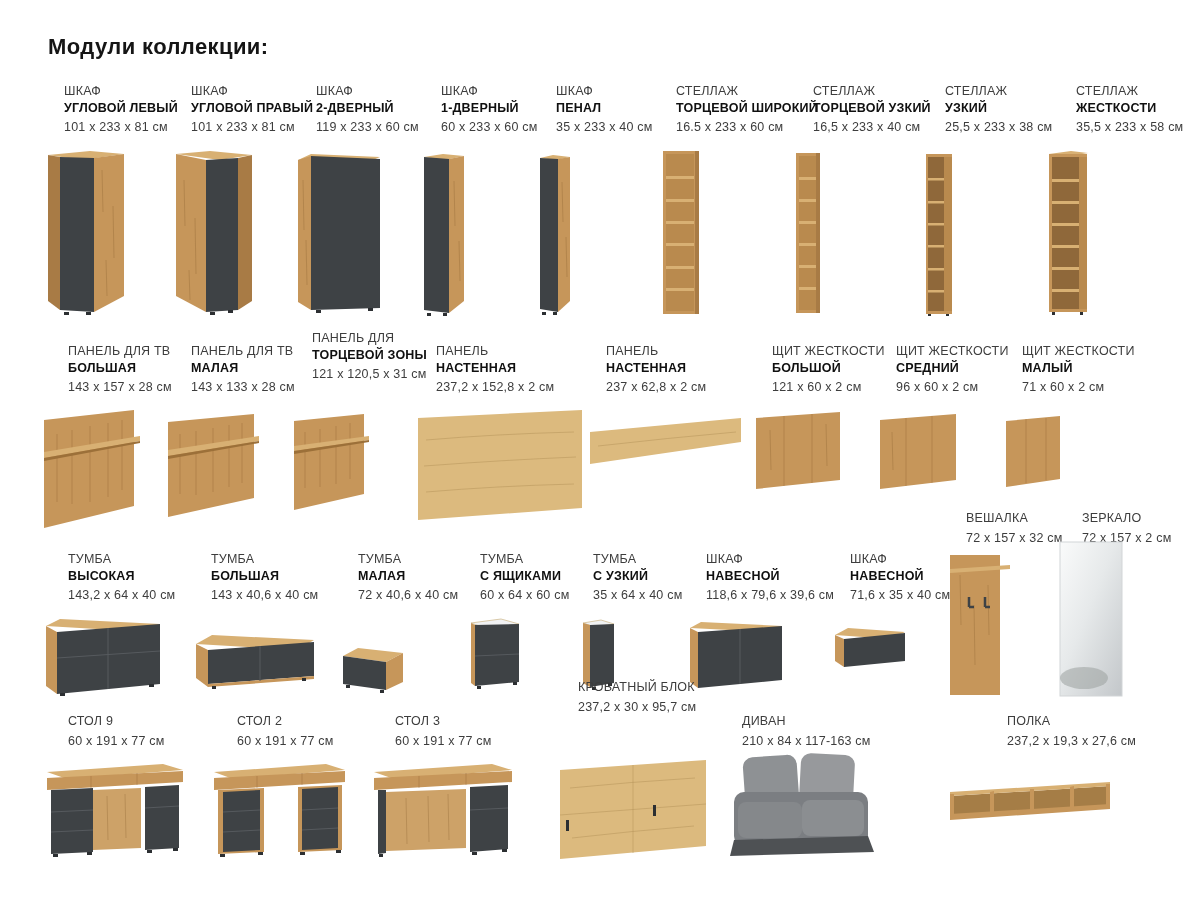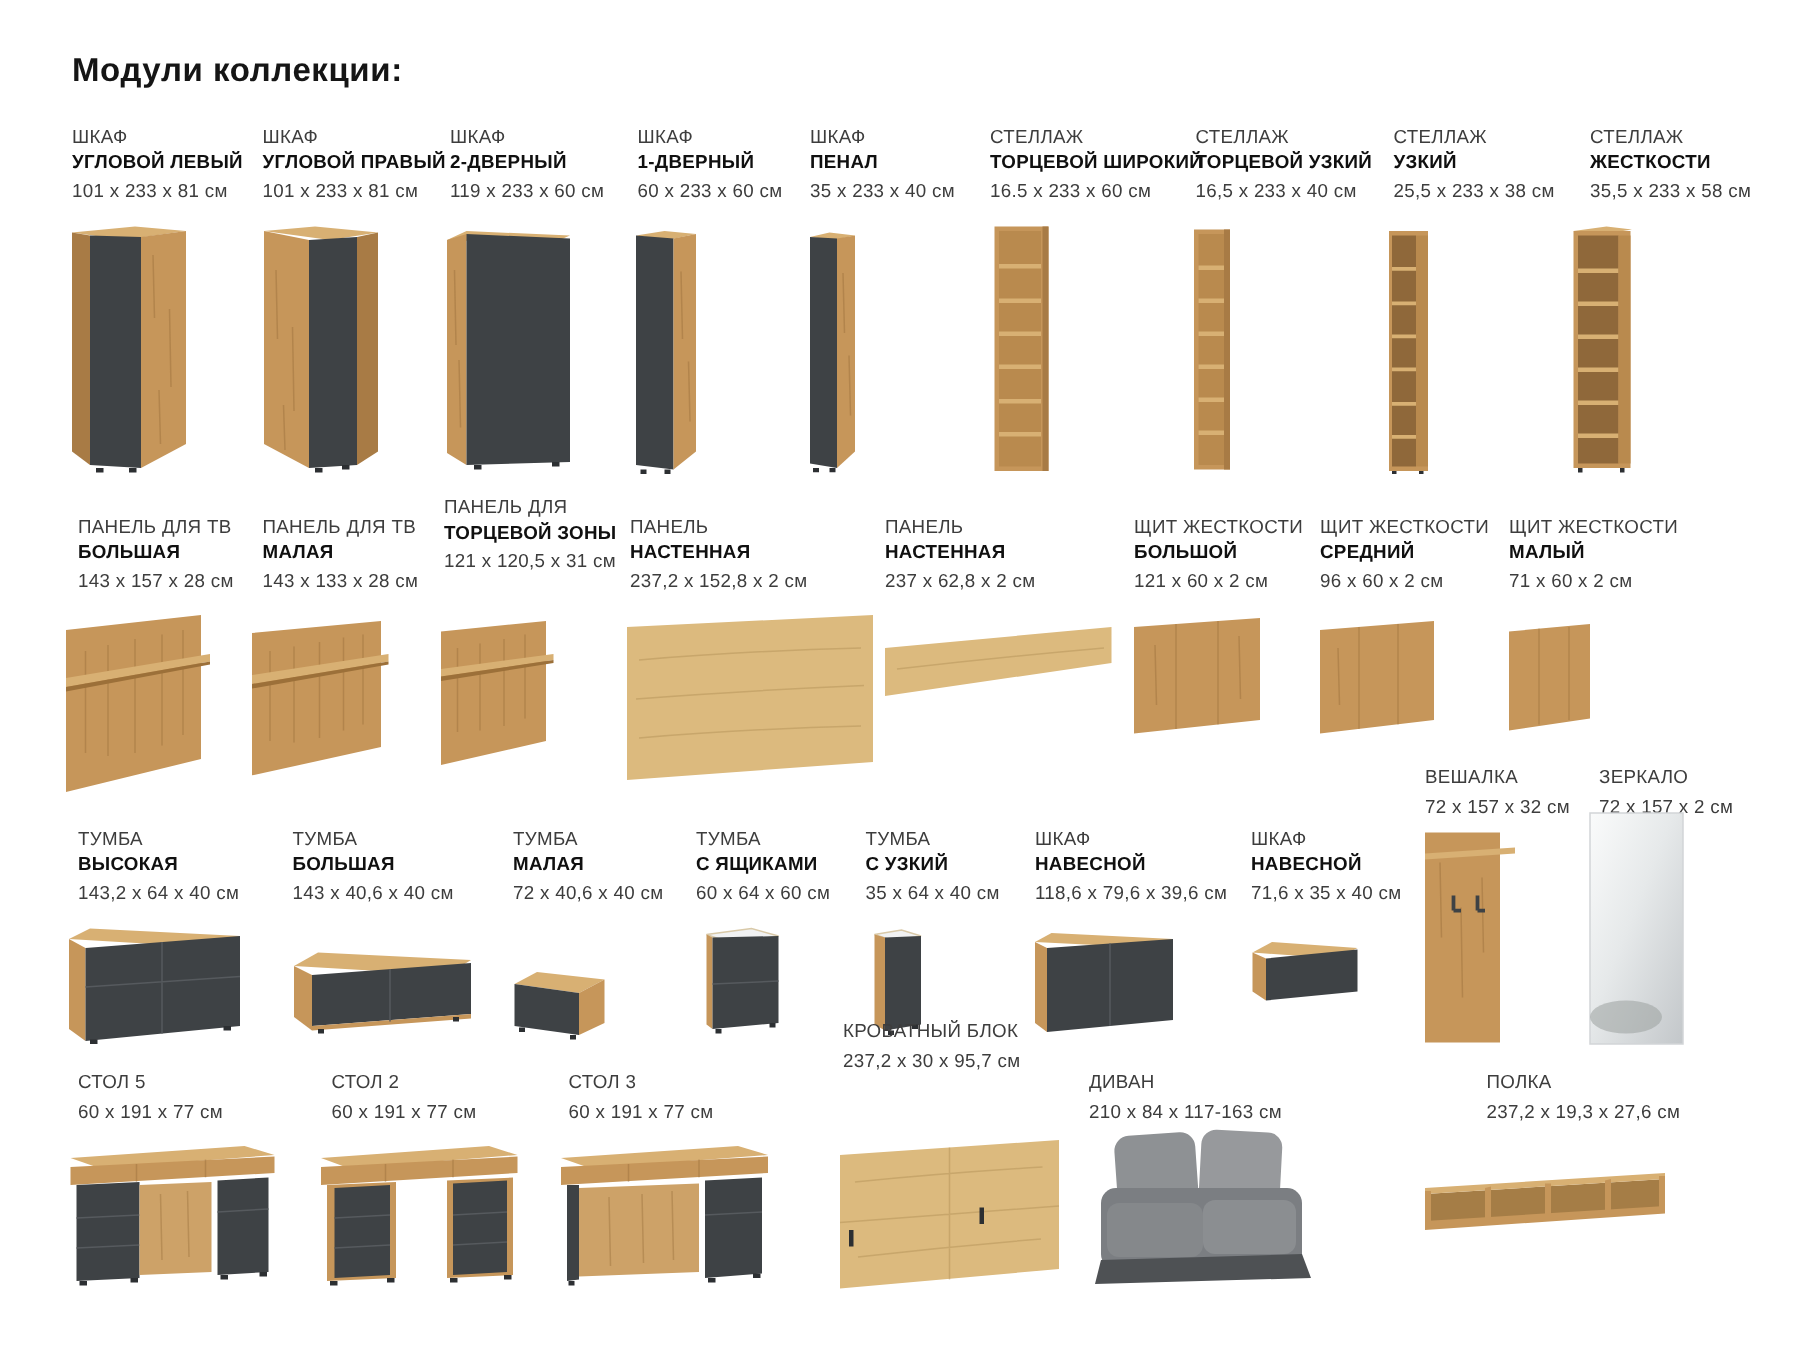--- a/index.html
+++ b/index.html
@@ -1,20 +1,20 @@
 <!DOCTYPE html>
 <html><head>
 <meta charset="utf-8">
 <style>
   html,body{margin:0;padding:0;background:#ffffff;}
   #canvas{position:relative;width:1200px;height:900px;background:#ffffff;overflow:hidden;
           font-family:"Liberation Sans",sans-serif;}
   .title{position:absolute;left:48px;top:34px;margin:0;font-size:22px;font-weight:700;
          color:#151515;letter-spacing:.4px;}
-  .lbl{position:absolute;white-space:nowrap;}
+  .lbl{position:absolute;white-space:nowrap;margin-left:16px;}
   .l1{font-size:12.5px;color:#3d3d3d;line-height:16.5px;letter-spacing:.2px;}
   .l2{font-size:12.5px;font-weight:700;color:#101010;line-height:16.5px;letter-spacing:.2px;}
   .l3{font-size:12.5px;color:#3d3d3d;line-height:16.5px;margin-top:3px;letter-spacing:.2px;}
   .fig{position:absolute;}
   .fig svg{display:block;width:100%;height:100%;}
   .wf{fill:#c6965a}.ws{fill:#a87b45}.wt{fill:#d8b073}.wl{fill:#dcba7e}
   .in{fill:#8f683a}.in2{fill:#b98a4e}.wf2{fill:#cda268}
   .dk{fill:#3e4245}.dks{fill:#2c2f32}
   .gr{stroke:#8a5f2e;stroke-opacity:.32;stroke-width:1;fill:none}
   .wlgr{stroke:#b08d55;stroke-opacity:.45;stroke-width:1;fill:none}
@@ -405,21 +405,21 @@
   </div>
   <div class="fig" style="left:833px;top:625px;width:74px;height:44px">
     <svg viewBox="0 0 74 44" preserveAspectRatio="none">
       <polygon class="wt" points="2,10 15,3 72,7 58,14"></polygon>
       <polygon class="wf" points="2,10 11,14 11,42 2,36"></polygon>
       <polygon class="dk" points="11,14 72,8 72,36 11,42"></polygon>
     </svg>
   </div>
 
   <div class="lbl" style="left:52px;top:713px">
-    <div class="l1">СТОЛ 5</div>
+    <div class="l1">СТОЛ 9</div>
     <div class="l3">60 x 191 x 77 см</div>
   </div>
   <div class="lbl" style="left:221px;top:713px">
     <div class="l1">СТОЛ 2</div>
     <div class="l3">60 x 191 x 77 см</div>
   </div>
   <div class="lbl" style="left:379px;top:713px">
     <div class="l1">СТОЛ 3</div>
     <div class="l3">60 x 191 x 77 см</div>
   </div>

